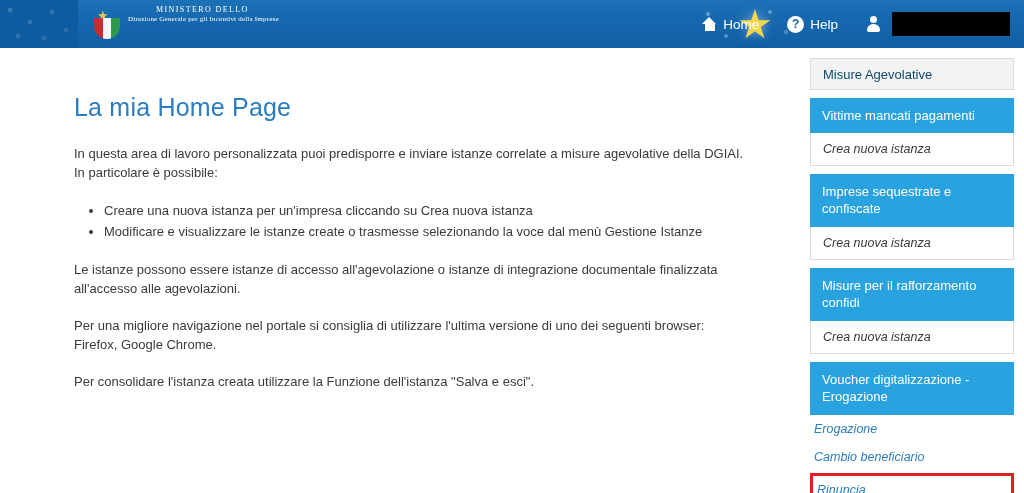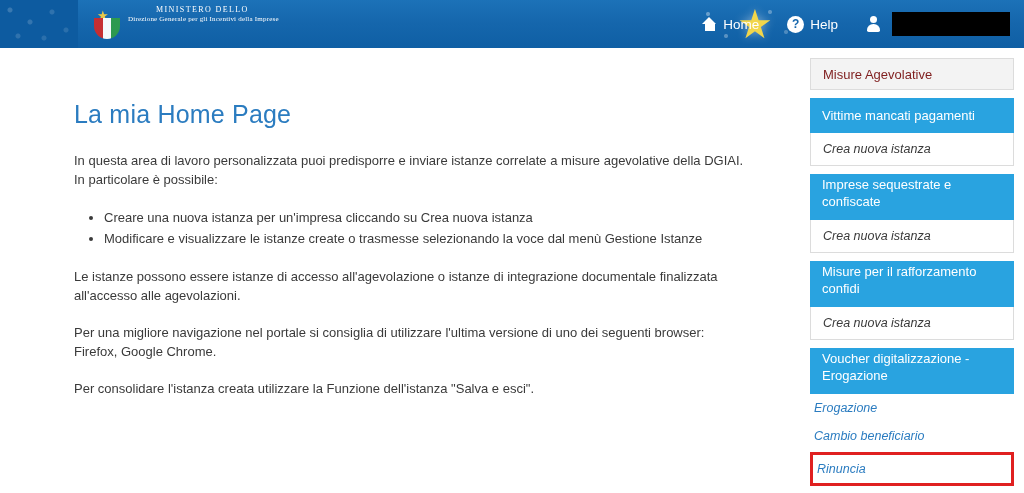--- a/index.html
+++ b/index.html
@@ -120,21 +120,21 @@
   }
 
   
   .content { position: relative; width: 1024px; height: 445px; background: #ffffff; }
 
   .main {
     position: absolute; left: 0; top: 0; width: 800px; height: 445px;
     padding: 40px 52px 0 74px;
   }
   .main h1 {
-    margin: 12px 0 22px 0;
+    margin: 5px 0 22px 0;
     font-size: 25px; font-weight: normal; color: #2b7cc0;
     letter-spacing: .2px;
   }
   .main p {
     margin: 0 0 18px 0;
     font-size: 13px; line-height: 19px; color: #3a3a3a;
   }
   .main ul {
     margin: 0 0 18px 0; padding-left: 30px;
     list-style: disc;
@@ -148,30 +148,30 @@
     position: absolute; right: 0; top: 0;
     width: 224px; height: 445px;
     padding: 10px 10px 0 10px;
     background: #ffffff;
   }
   .panel-head {
     height: 32px; line-height: 32px;
     background: #f3f3f3;
     border: 1px solid #dcdcdc;
     padding: 0 12px;
-    font-size: 13px; color: #7f1d1d;
+    font-size: 13px; color: #0c4a6e;
   }
   .measure { margin-top: 8px; }
   .measure-title {
     background: #29a3e0;
     color: #ffffff;
     font-size: 13px; font-weight: normal; line-height: 17px;
     padding: 9px 12px;
   }
-  .measure-title.two-line { padding: 2px 12px 10px 12px; }
+  .measure-title.two-line { padding: 9px 12px 10px 12px; }
   .measure-body {
     border: 1px solid #dcdcdc; border-top: none;
     background: #ffffff;
   }
   .measure-link {
     display: block;
     padding: 9px 12px;
     font-size: 12.5px;
     color: #3a3a3a;
     text-decoration: none;

